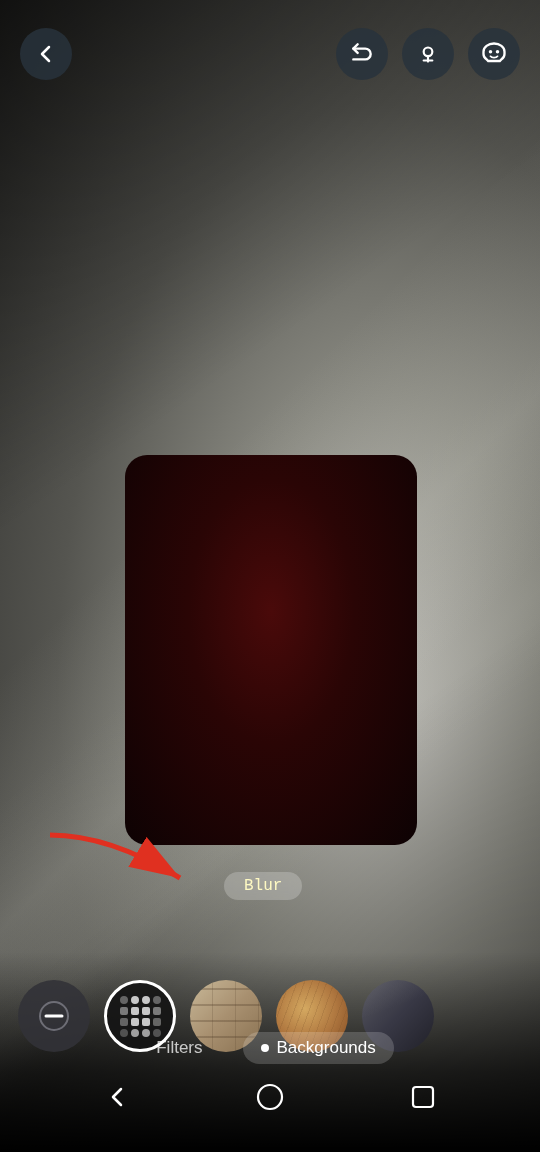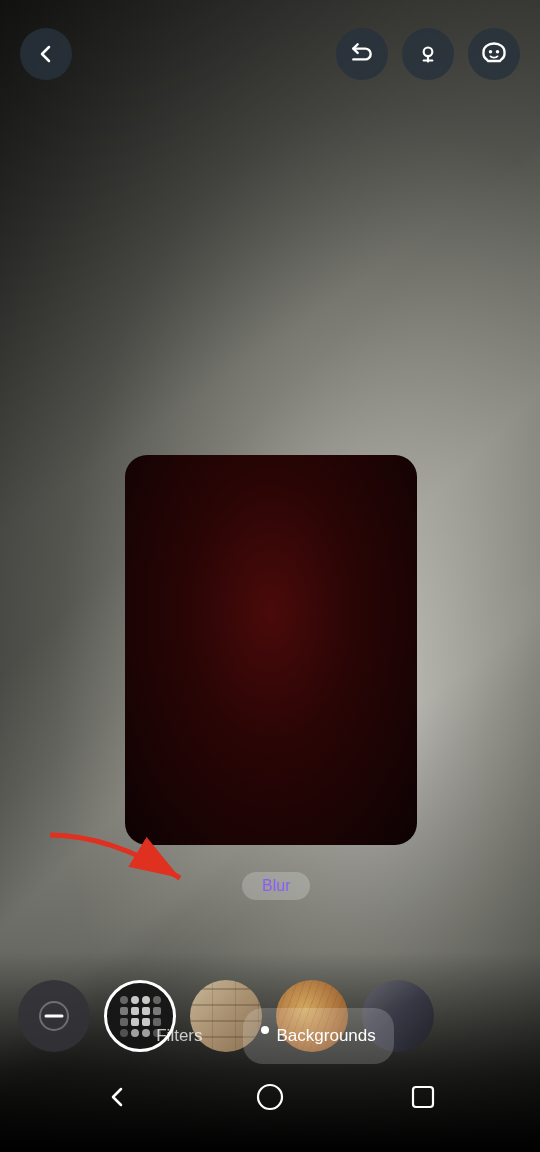--- a/index.html
+++ b/index.html
@@ -89,29 +89,30 @@
       left: 30px;
       z-index: 20;
       width: 200px;
       height: 80px;
     }
 
     
     .blur-label {
       position: absolute;
       top: 872px;
-      left: 242px;
+      left: 224px;
       z-index: 20;
       background: rgba(255,255,255,0.22);
       backdrop-filter: blur(6px);
       border-radius: 18px;
       padding: 5px 20px;
-      color: #8b5cf6;
+      color: #fef9c3;
       font-size: 16px;
       font-weight: 500;
+      font-family: Liberation Mono, monospace;
     }
 
     
     .bottom-tray {
       position: absolute;
       bottom: 100px;
       left: 0; right: 0;
       z-index: 10;
       display: flex;
       align-items: center;
@@ -191,23 +192,23 @@
       padding: 4px 10px;
       border-radius: 20px;
       margin-top: 36px;
     }
 
     .tab-item.active {
       background: rgba(255,255,255,0.18);
       color: white;
       font-weight: 500;
       display: flex;
-      align-items: flex-start;
+      align-items: center;
       gap: 8px;
-      padding: 18px 18px;
+      padding: 6px 18px;
     }
 
     .tab-dot {
       width: 8px;
       height: 8px;
       border-radius: 50%;
       background: white;
       display: inline-block;
     }
 

